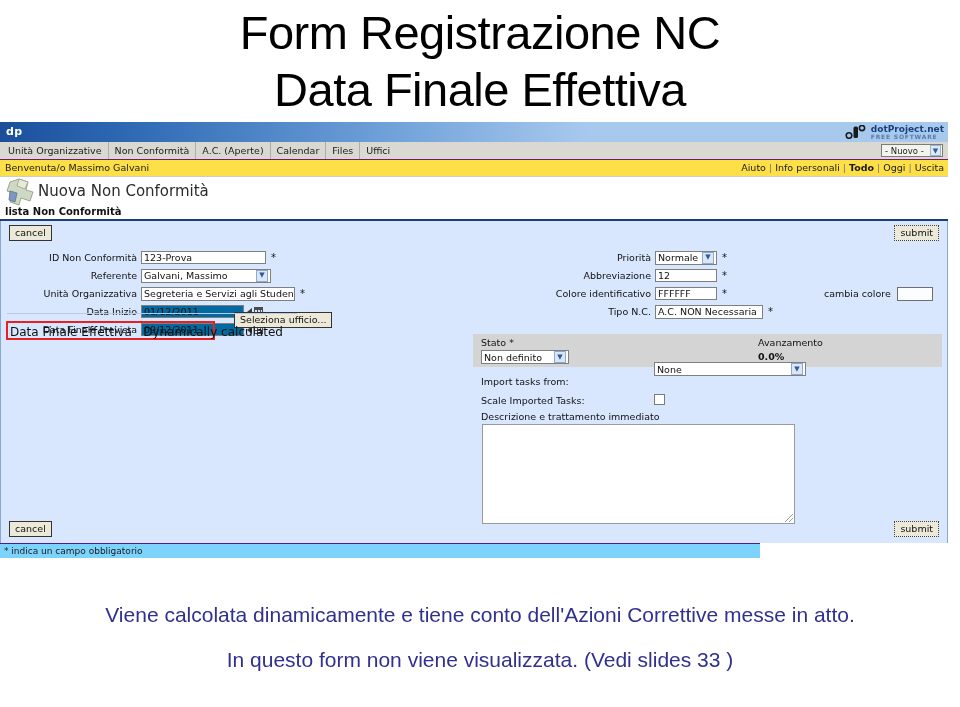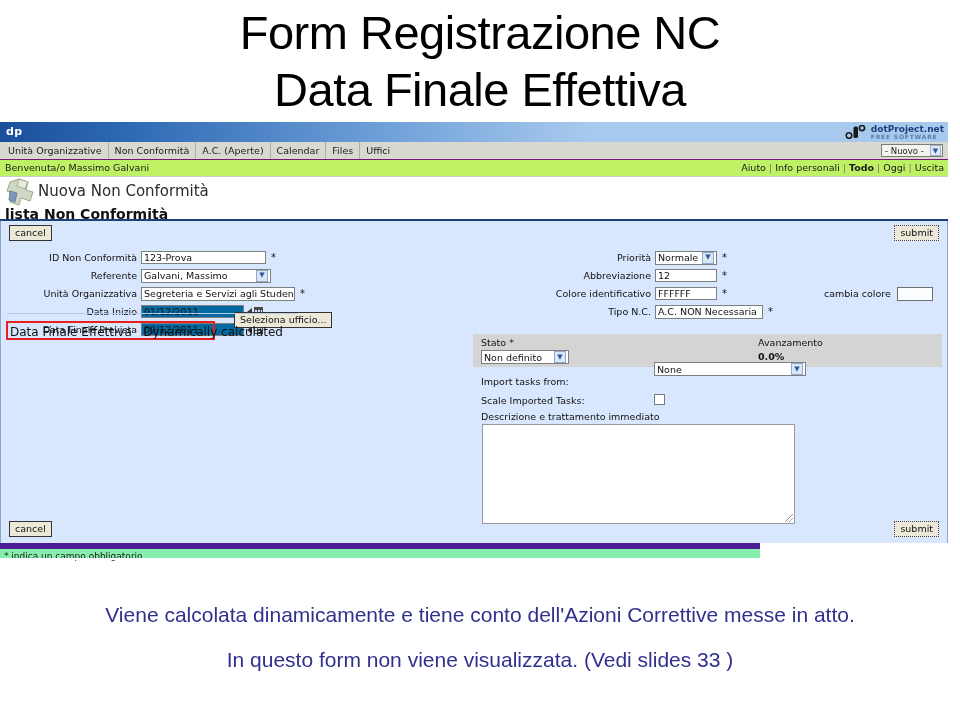--- a/index.html
+++ b/index.html
@@ -64,38 +64,38 @@
   }
   .dp-newsel .arw{
     width:11px;height:11px;background:#dfe9f6;border:1px solid #9bb4d4;
     display:flex;align-items:center;justify-content:center;
     font-size:7px;color:#2b5a9e;box-sizing:border-box;
   }
 
   
   .dp-welcome{
     position:absolute;left:0;top:38px;width:948px;height:16px;
-    background:#bef264;border-bottom:1px solid #cccccc;
+    background:#fde047;border-bottom:1px solid #cccccc;
   }
   .dp-welcome .wl{position:absolute;left:5px;top:2px;font-size:9.5px;color:#1a1a1a;}
   .dp-welcome .wr{
     position:absolute;right:4px;top:2px;font-size:9.5px;color:#1a1a1a;
     display:flex;align-items:center;gap:3px;
   }
   .dp-welcome .wr b{font-weight:bold;}
   .dp-welcome .sep{color:#777;}
 
   
   .dp-pagehead{position:absolute;left:0;top:55px;width:948px;height:32px;background:#ffffff;}
   .puzzle{position:absolute;left:6px;top:0px;width:30px;height:30px;}
   .dp-pagetitle{
     position:absolute;left:38px;top:5px;font-size:15px;color:#2b2b2b;font-weight:400;
   }
   .dp-crumb{
-    position:absolute;left:5px;top:84px;font-size:14px;color:#111;font-weight:bold;
+    position:absolute;left:5px;top:84px;font-size:10px;color:#111;font-weight:bold;
   }
   .dp-headrule{position:absolute;left:0;top:97px;width:948px;height:2px;background:#1c3f78;}
 
   
   .form-body{
     position:absolute;left:0;top:99px;width:948px;height:322px;
     background:#d9e7fe;border-left:1px solid #8aa8cf;border-right:1px solid #8aa8cf;
     box-sizing:border-box;
   }
   .btn{
@@ -178,21 +178,21 @@
   .ta .grip{
     position:absolute;right:1px;bottom:1px;width:8px;height:8px;
     background:
       linear-gradient(135deg,transparent 45%,#999 45%,#999 55%,transparent 55%),
       linear-gradient(135deg,transparent 70%,#999 70%,#999 80%,transparent 80%);
   }
 
   
   .form-foot{
     position:absolute;left:0;top:421px;width:760px;height:15px;
-    background:#86efac;border-top:6px solid #4c1d95;box-sizing:border-box;
+    background:#7dd3fc;border-top:1px solid #4c1d95;box-sizing:border-box;
   }
   .form-foot .ft{position:absolute;left:4px;top:2px;font-size:9px;color:#1a1a1a;}
   .shot-bottomedge{position:absolute;left:0;top:436px;width:948px;height:2px;background:#ffffff;}
 
   
   .caption{
     position:absolute;left:0;top:592px;width:960px;
     color:#30308f;font-size:21px;line-height:45px;
     text-align:center;
   }

